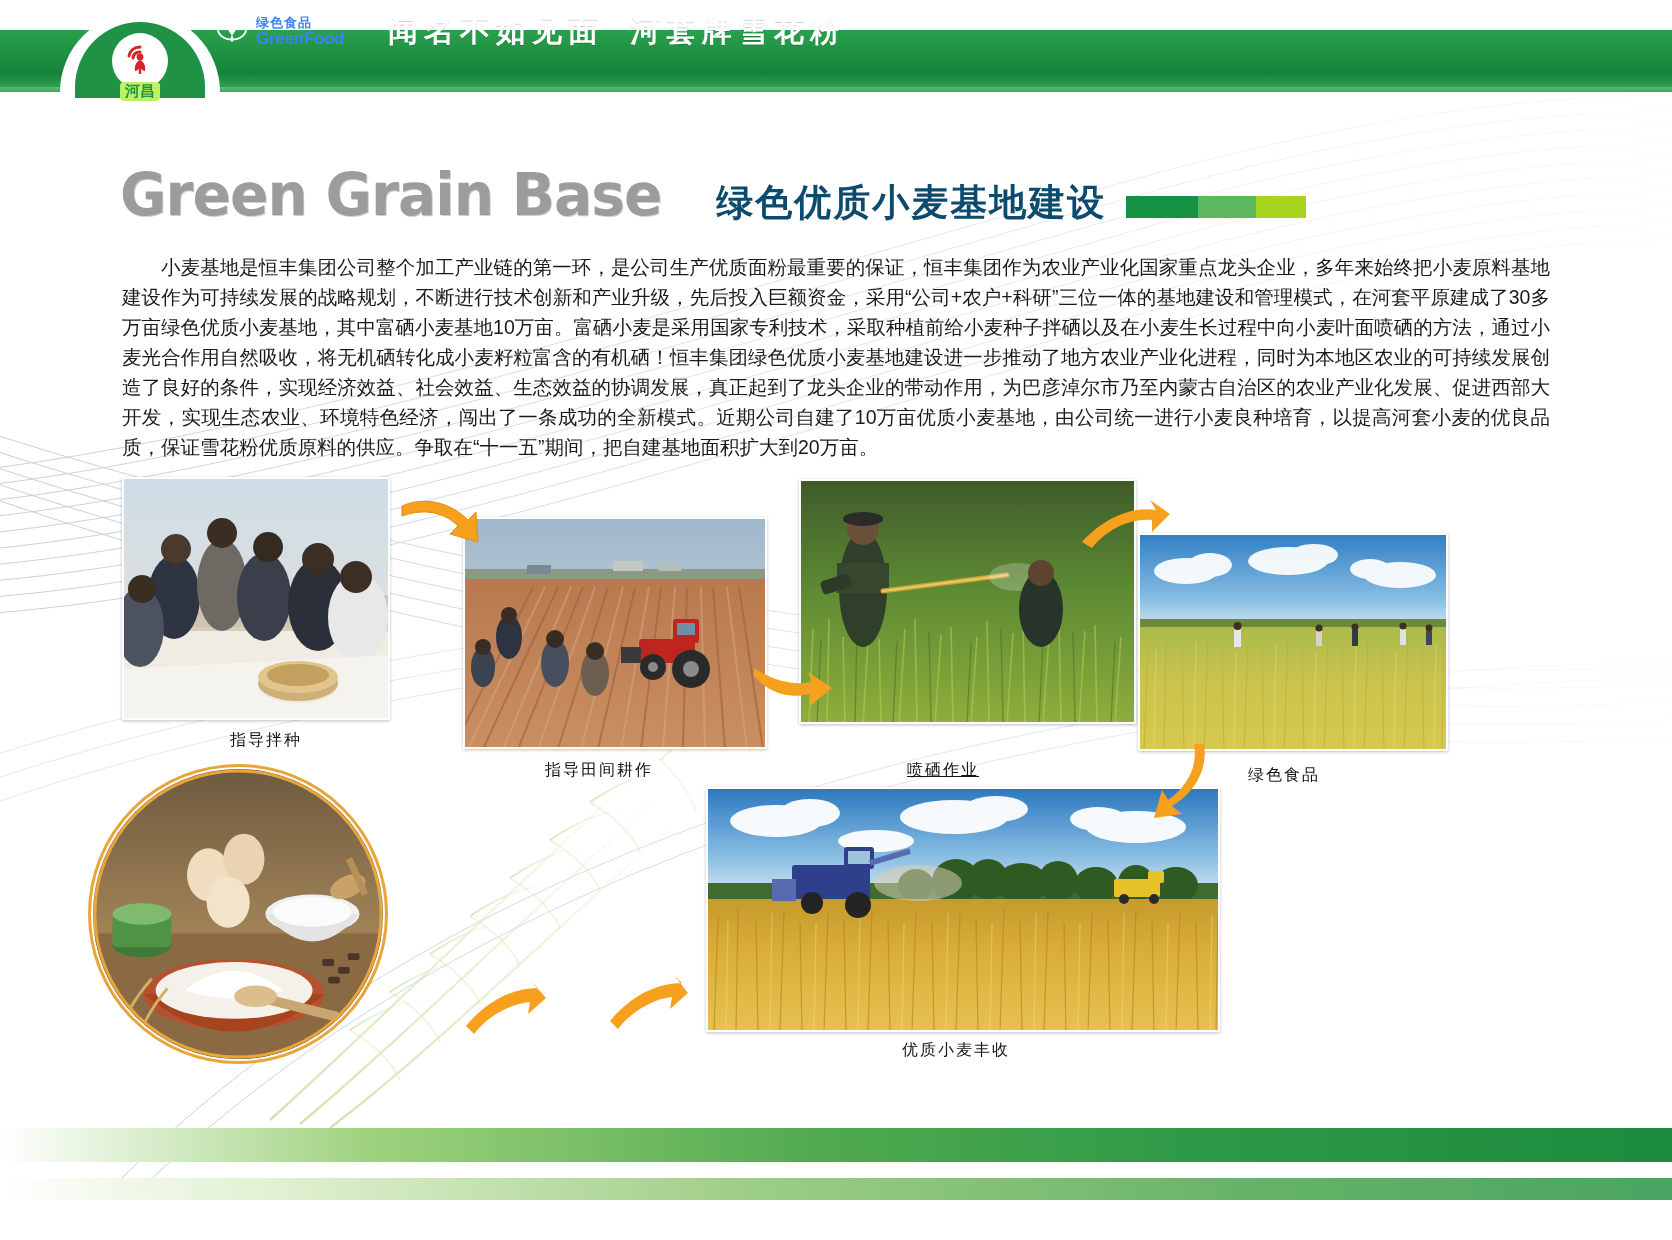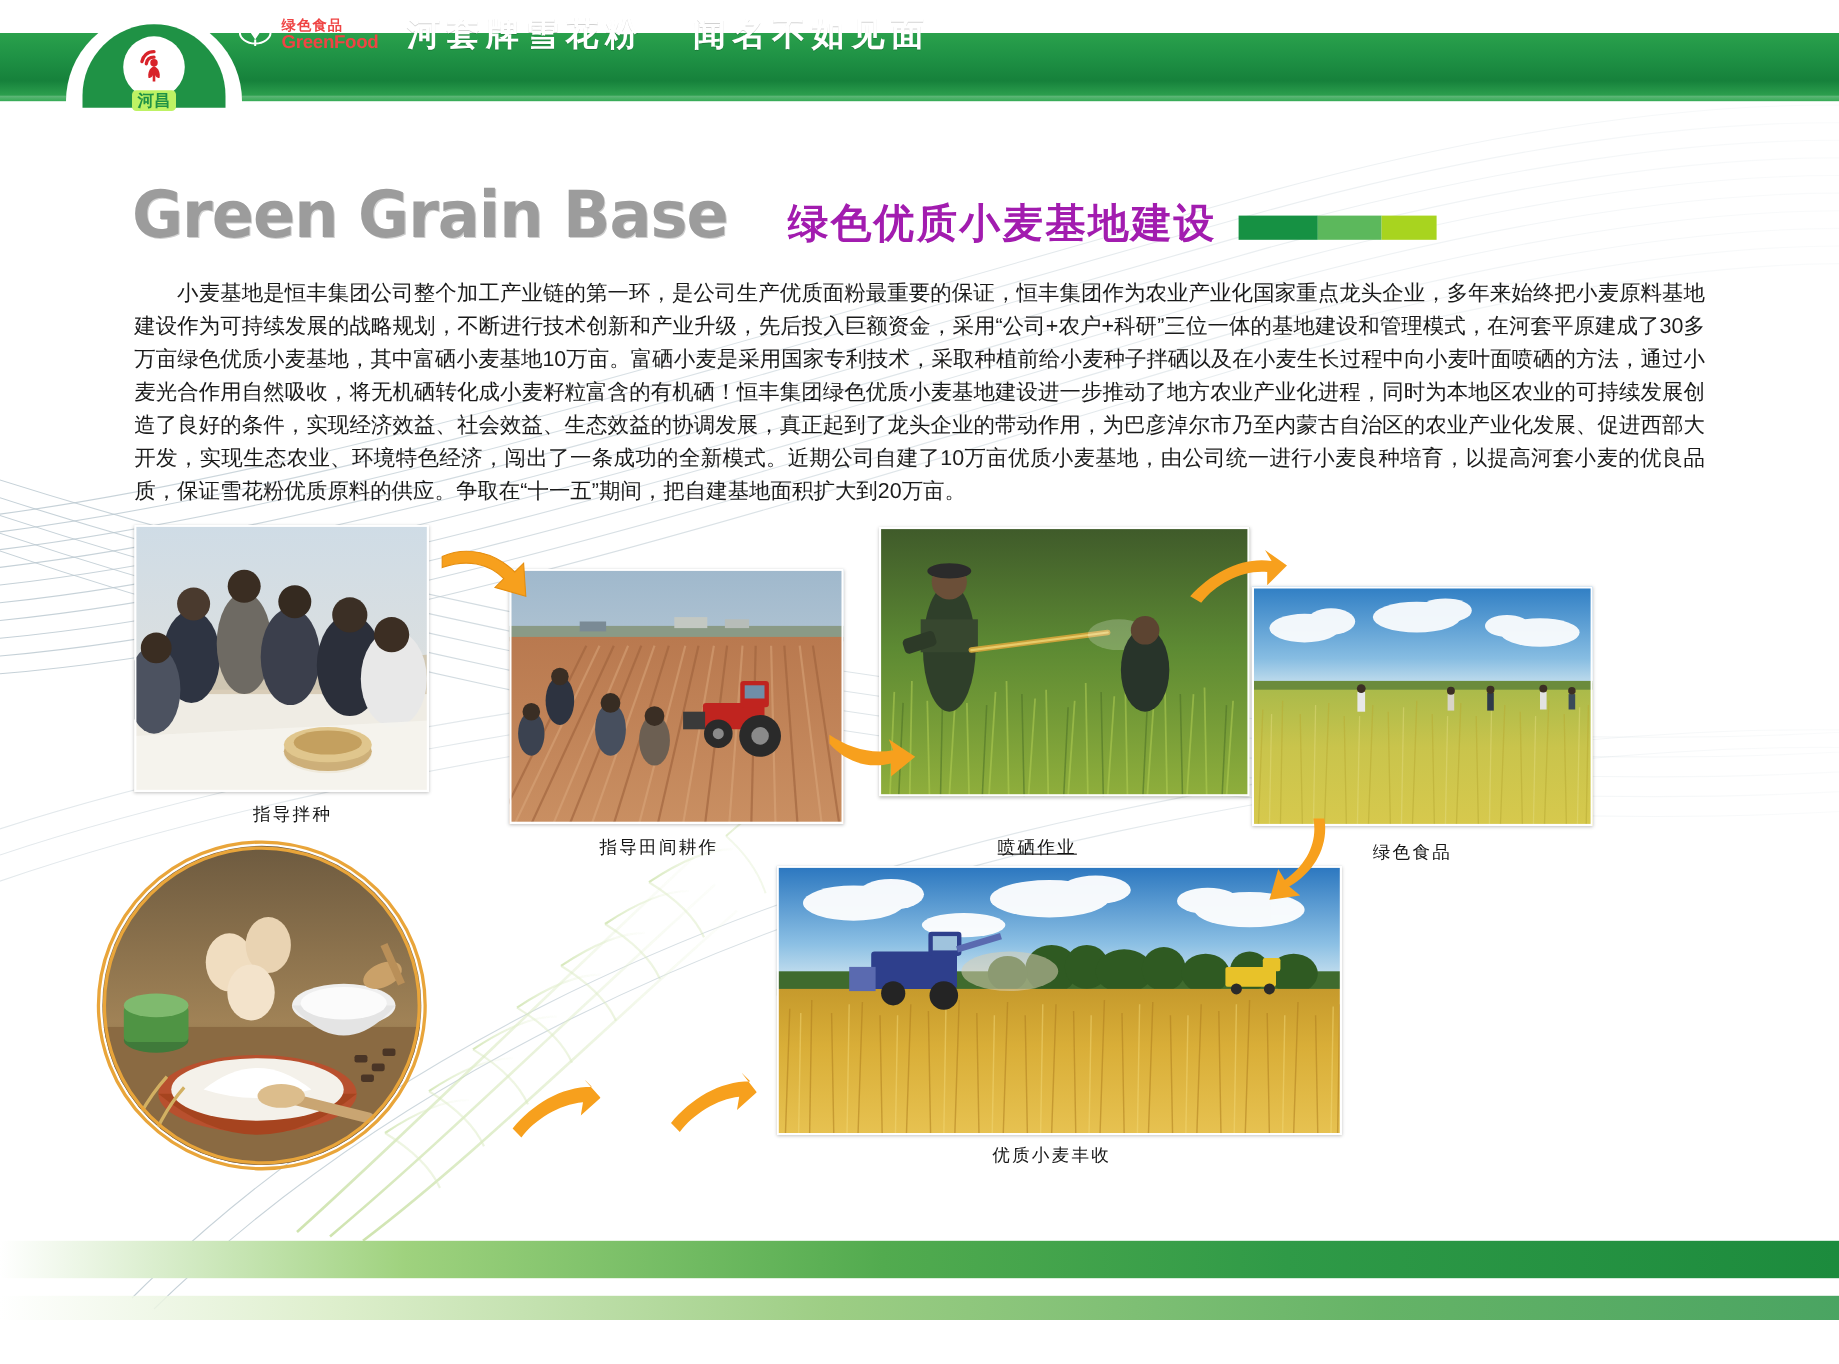--- a/index.html
+++ b/index.html
@@ -30,21 +30,21 @@
     position:absolute; left: 215px; top: 0; height: 62px;
     display: flex; align-items: center; gap: 26px;
     z-index: 4;
   }
   .greenfood {
     display:flex; align-items:center; gap:7px;
   }
   .gf-mark {
     width: 34px; height: 28px; position: relative;
   }
-  .gf-text { line-height: 1; color:#ef4444; }
+  .gf-text { line-height: 1; color:#3b82f6; }
   .gf-cn {
     font-family:"Liberation Sans", sans-serif;
     font-size: 13px; font-weight: 700; letter-spacing: 1px; display:block;
   }
   .gf-en {
     font-family:"Liberation Sans", sans-serif;
     font-size: 17px; font-weight: 800; letter-spacing: -0.3px; display:block; margin-top:1px;
   }
   .header-title {
     color: #ffffff; font-weight: 700; font-size: 30px; letter-spacing: 6px;
@@ -84,21 +84,21 @@
     display: flex; align-items: baseline; gap: 32px;
   }
   .title-en {
     font-family: "DejaVu Sans", "Liberation Sans", sans-serif;
     font-size: 59px; font-weight: 800; color: #9c9c9c;
     letter-spacing: -1px; transform: scaleX(0.96); transform-origin: left;
     text-shadow: 1px 1px 0 #cfcfcf;
   }
   .title-cn {
     font-family: "DejaVu Serif", "Liberation Serif", serif;
-    font-size: 37px; font-weight: 700; color: #a21caf; letter-spacing: 2px;
+    font-size: 37px; font-weight: 700; color: #0c4a6e; letter-spacing: 2px;
   }
   .title-bar {
     position:absolute; left: 1126px; top: 196px; width: 180px; height: 22px;
     display:flex; z-index:3;
   }
   .title-bar span { height: 100%; }
 
   
   .body-text {
     position: absolute; left: 122px; top: 252px; width: 1428px;
@@ -203,22 +203,22 @@
     <svg class="gf-mark" viewBox="0 0 40 34">
       <ellipse cx="20" cy="15" rx="17" ry="12.5" fill="none" stroke="#ffffff" stroke-width="2.2"></ellipse>
       <path d="M12 11 L20 23 L28 11 C24 15 16 15 12 11 Z" fill="#ffffff"></path>
       <path d="M20 23 L20 30" stroke="#ffffff" stroke-width="2.2" fill="none"></path>
     </svg>
     <span class="gf-text">
       <span class="gf-cn">绿色食品</span>
       <span class="gf-en">GreenFood</span>
     </span>
   </div>
+  <div class="header-title second">闻名不如见面</div>
   <div class="header-title">河套牌雪花粉</div>
-  <div class="header-title second">闻名不如见面</div>
 </div>
 
 <div class="dome-white"></div>
 <div class="dome-green"></div>
 <div class="logo-wrap">
   <div class="logo-badge">
     <svg width="46" height="46" viewBox="0 0 46 46">
       <path d="M23 9 C17 9 13 13 12 18" fill="none" stroke="#d8232a" stroke-width="3" stroke-linecap="round"></path>
       <path d="M23 14 C19 14 16.5 16.5 16 20" fill="none" stroke="#d8232a" stroke-width="3" stroke-linecap="round"></path>
       <circle cx="23" cy="19" r="3.4" fill="#d8232a"></circle>

